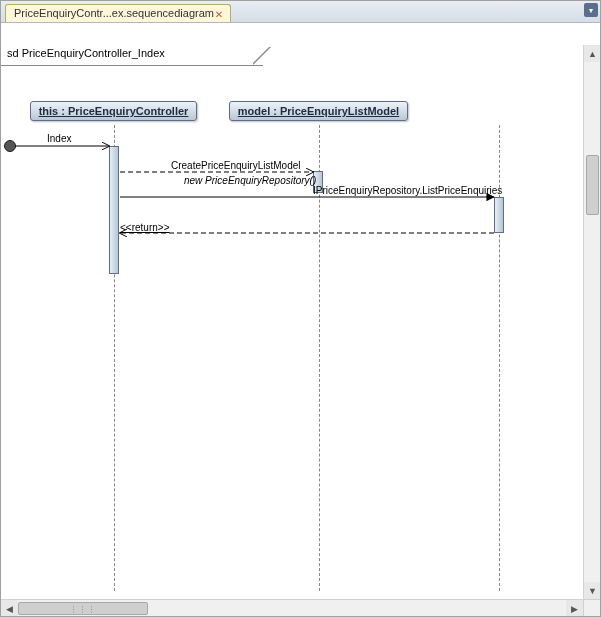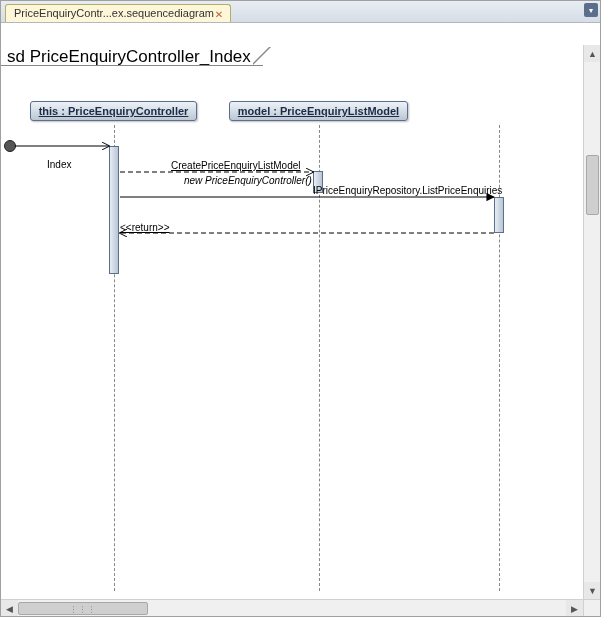--- a/index.html
+++ b/index.html
@@ -76,21 +76,21 @@
     top: 0; left: 0;
     width: 584px;
     height: 578px;
     background: #fff;
   }
   .sd-frame {
     position: absolute;
     left: 6px;
     top: 24px;
     color: #000;
-    font-size: 17px;
+    font-size: 11px;
   }
   .sd-frame-border {
     position: absolute;
     left: 0; top: 42px;
     width: 262px;
     height: 0;
     border-top: 1px solid #888;
   }
   .sd-frame-slope {
     position: absolute;
@@ -246,23 +246,23 @@
       </div>
 
       <div class="found-dot" style="left:3px; top:117px;"></div>
 
       <div class="activation" style="left:108px; top:123px; height:128px;"></div>
 
       <div class="activation" style="left:312px; top:148px; height:22px;"></div>
 
       <div class="activation" style="left:493px; top:174px; height:36px;"></div>
 
-      <span class="msg" style="left:46px; top:110px;margin-top:26px;">Index</span>
-      <span class="msg" style="left:170px; top:137px;text-decoration:underline;">CreatePriceEnquiryListModel</span>
-      <span class="msg italic" style="left:183px; top:152px;">new PriceEnquiryController()</span>
+      <span class="msg" style="left:46px; top:110px;">Index</span>
+      <span class="msg" style="left:170px; top:137px;">CreatePriceEnquiryListModel</span>
+      <span class="msg italic" style="left:183px; top:152px;">new PriceEnquiryRepository()</span>
       <span class="msg" style="left:312px; top:162px;">IPriceEnquiryRepository.ListPriceEnquiries</span>
       <span class="msg" style="left:119px; top:199px;text-decoration:underline;">&lt;&lt;return&gt;&gt;</span>
 
       <svg class="overlay">
         <defs>
           <marker id="arrow-solid" viewBox="0 0 10 10" refX="9" refY="5" markerWidth="7" markerHeight="7" orient="auto-start-reverse">
             <path d="M0,0 L10,5 L0,10 Z" fill="#000"></path>
           </marker>
           <marker id="arrow-open" viewBox="0 0 10 10" refX="9" refY="5" markerWidth="8" markerHeight="8" orient="auto-start-reverse">
             <path d="M0,0 L10,5 L0,10" fill="none" stroke="#000" stroke-width="1.2"></path>

